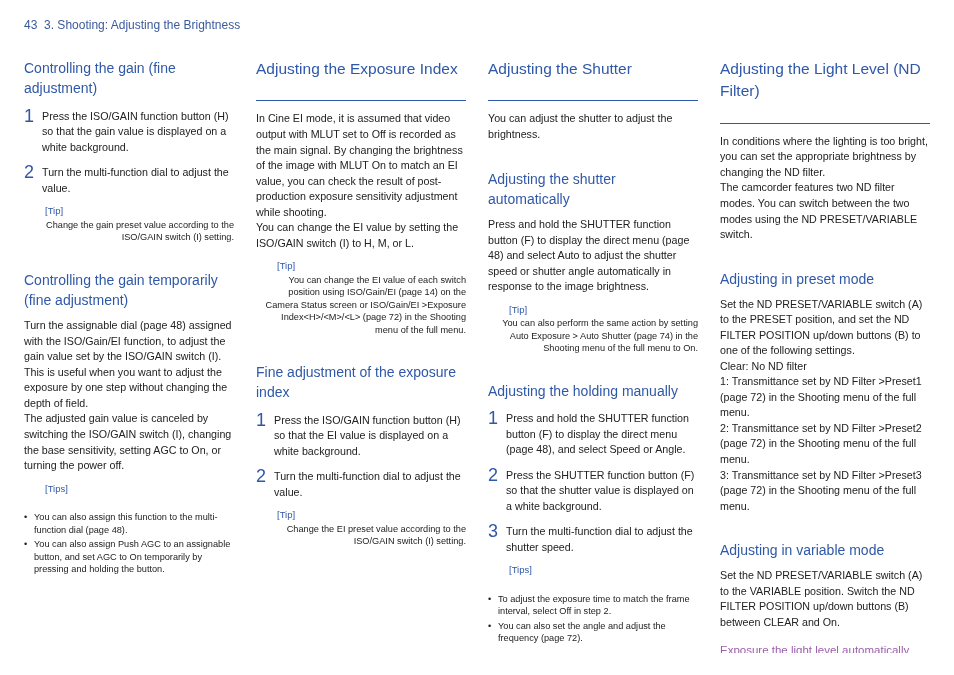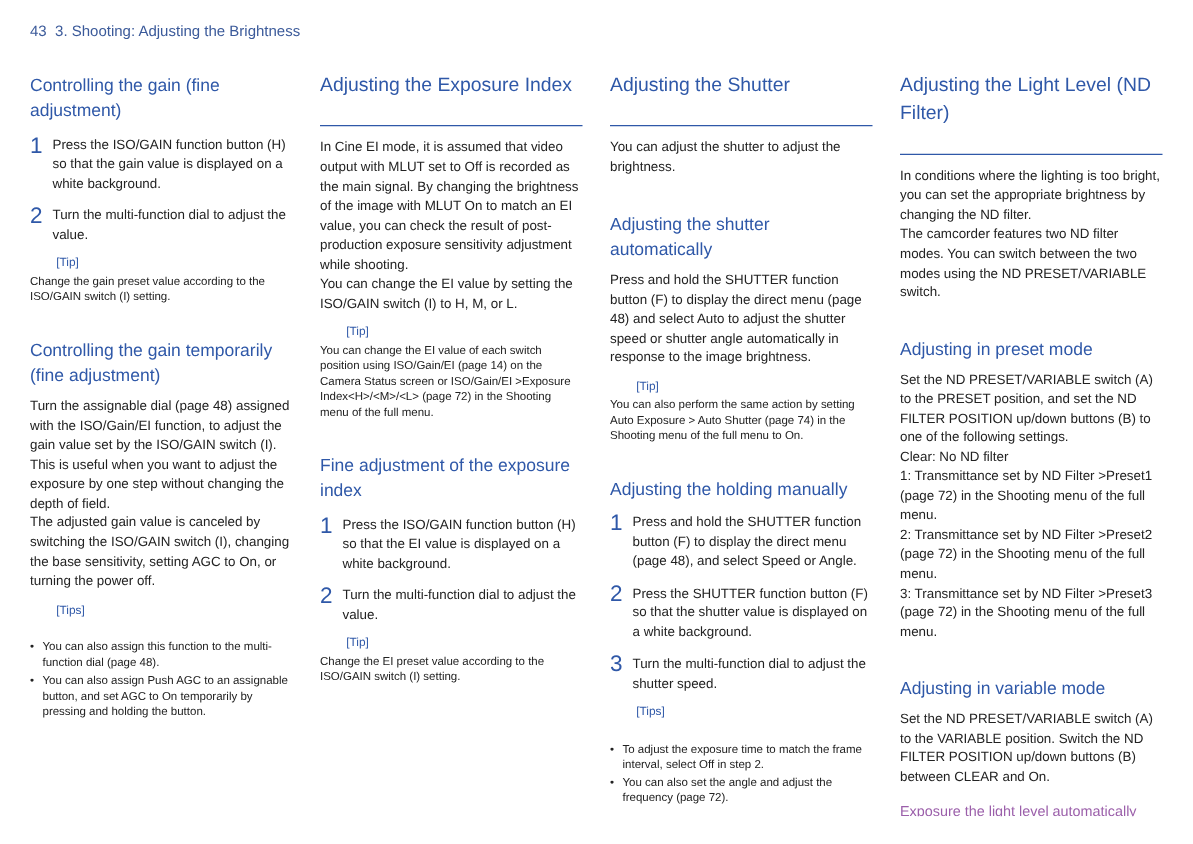--- a/index.html
+++ b/index.html
@@ -6,21 +6,21 @@
   .page{width:954px;height:653px;box-sizing:border-box;padding:18px 24px 0 24px;}
   .header{font-size:12px;color:#3b5a9a;font-weight:400;margin-bottom:26px;}
   .header .pnum{color:#3b5a9a;}
   .cols{display:flex;gap:22px;}
   .col{flex:1 1 0;min-width:0;font-size:10.7px;line-height:1.45;color:#222;}
   .h1{font-size:15.5px;color:#2f58a8;font-weight:400;font-family:"Segoe UI Light","Segoe UI","Helvetica Neue",Arial,sans-serif;border-bottom:1px solid #2f58a8;padding-bottom:20px;margin:0 0 10px 0;}
   .h2{font-size:14px;color:#2f58a8;font-weight:400;font-family:"Segoe UI Light","Segoe UI","Helvetica Neue",Arial,sans-serif;margin:26px 0 8px 0;}
   .h3{font-size:11.5px;color:#9b5faa;font-weight:400;margin:12px 0 4px 0;}
   p{margin:0 0 8px 0;}
   .tip-label{color:#2f58a8;font-size:9.5px;margin-bottom:1px;margin-top:4px;margin-left:21px;}
-  .tip{font-size:9.2px;color:#222;margin:0 0 8px 0;line-height:1.35;}
+  .tip{font-size:9.2px;color:#222;margin:0 0 8px 0;line-height:1.35;text-align:right;}
   ol.steps{list-style:none;padding:0;margin:0 0 6px 0;}
   ol.steps>li{display:flex;align-items:flex-start;margin-bottom:8px;}
   ol.steps>li>.num{color:#2f58a8;font-size:18px;font-weight:300;font-family:"Segoe UI Light","Segoe UI",Arial,sans-serif;width:18px;flex-shrink:0;line-height:1;}
   ol.steps>li>.txt{padding-top:2px;}
   ul.bullets{list-style:none;padding:0;margin:16px 0 8px 0;}
   ul.bullets>li{position:relative;padding-left:10px;font-size:9.2px;line-height:1.35;margin-bottom:2px;}
   ul.bullets>li::before{content:"•";position:absolute;left:0;top:0;}
 </style>
 </head>
 <body>

